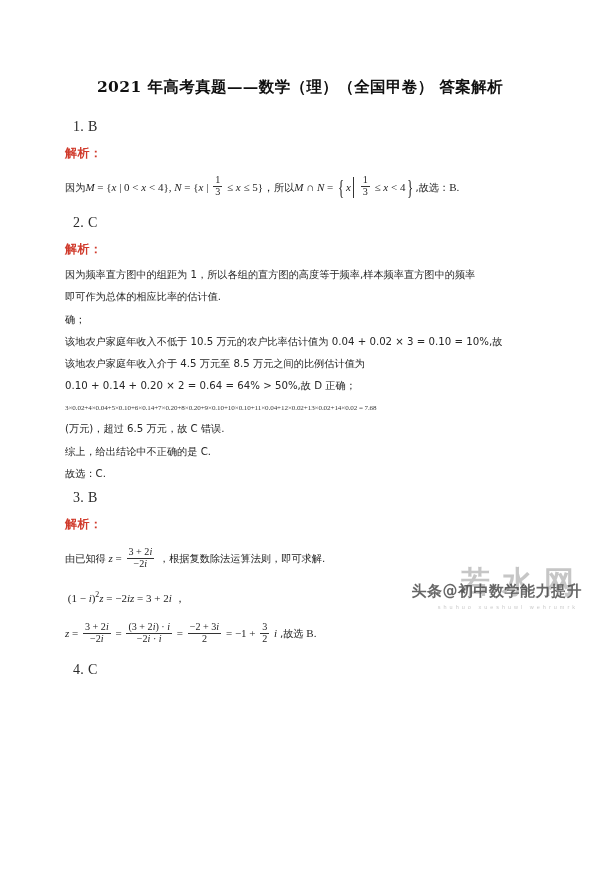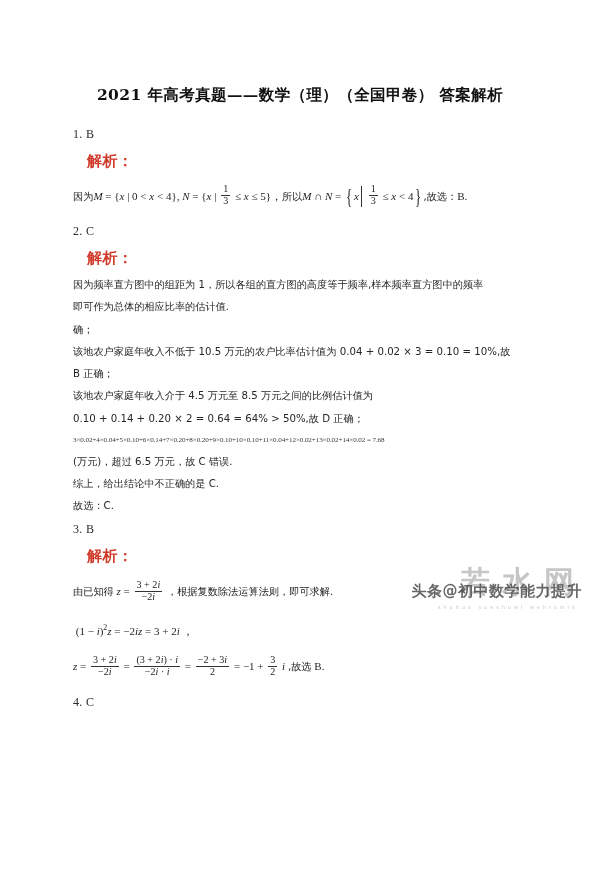--- a/index.html
+++ b/index.html
@@ -12,21 +12,21 @@
     background: #ffffff;
     font-family: "Liberation Serif", "DejaVu Serif", serif;
     color: #1c1c1c;
     position: relative;
     overflow: hidden;
   }
   .page {
     position: relative;
     width: 600px;
     height: 628px;
-    padding: 8px;
+    padding: 0;
     box-sizing: border-box;
   }
   .doc-title {
     text-align: center;
     font-family: "DejaVu Serif", "Liberation Serif", serif;
     font-weight: bold;
     font-size: 15.5px;
     letter-spacing: 0.4px;
     color: #101010;
     margin: 0;
@@ -38,30 +38,30 @@
     margin-top: 22px;
   }
   .line {
     font-size: 10.5px;
     line-height: 1.25;
     color: #262626;
     margin: 0 0 9.5px 0;
     font-family: "Liberation Serif", "DejaVu Serif", serif;
   }
   .ans-id {
-    font-size: 12px;
+    font-size: 14px;
     color: #2a2a2a;
-    margin: 0 0 10px 0;
+    margin: 0 0 10px 8px;
     letter-spacing: 0.3px;
   }
   .jiexi {
     color: #d03a2b;
     font-weight: bold;
-    font-size: 15px;
-    margin: 0 0 11px 14px;
+    font-size: 12px;
+    margin: 0 0 11px 0;
     letter-spacing: 0.4px;
   }
   .math {
     font-family: "Liberation Serif", "DejaVu Serif", serif;
     font-size: 11px;
     color: #1e1e1e;
     display: block;
     margin: 0 0 11px 0;
     line-height: 1.9;
   }
@@ -180,21 +180,20 @@
       ≤ <i class="v">x</i> &lt; 4<span class="bigbrace">}</span><span class="cjk">,故选：</span>B.
     </div>
 
     <div class="ans-id">2. C</div>
     <div class="jiexi">解析：</div>
 
     <p class="line cjk">因为频率直方图中的组距为 1，所以各组的直方图的高度等于频率,样本频率直方图中的频率</p>
     <p class="line cjk">即可作为总体的相应比率的估计值.</p>
     <p class="line cjk">确；</p>
     <p class="line cjk">该地农户家庭年收入不低于 10.5 万元的农户比率估计值为 0.04 + 0.02 × 3 = 0.10 = 10%,故</p>
-    <p class="line cjk">B 正确；</p>
     <p class="line cjk">该地农户家庭年收入介于 4.5 万元至 8.5 万元之间的比例估计值为</p>
     <p class="line cjk">0.10 + 0.14 + 0.20 × 2 = 0.64 = 64% &gt; 50%,故 D 正确；</p>
     <p class="tiny-math">3×0.02+4×0.04+5×0.10+6×0.14+7×0.20+8×0.20+9×0.10+10×0.10+11×0.04+12×0.02+13×0.02+14×0.02 = 7.68</p>
     <p class="line cjk">(万元)，超过 6.5 万元，故 C 错误.</p>
     <p class="line cjk">综上，给出结论中不正确的是 C.</p>
     <p class="line cjk">故选：C.</p>
 
     <div class="ans-id">3. B</div>
     <div class="jiexi">解析：</div>
 

